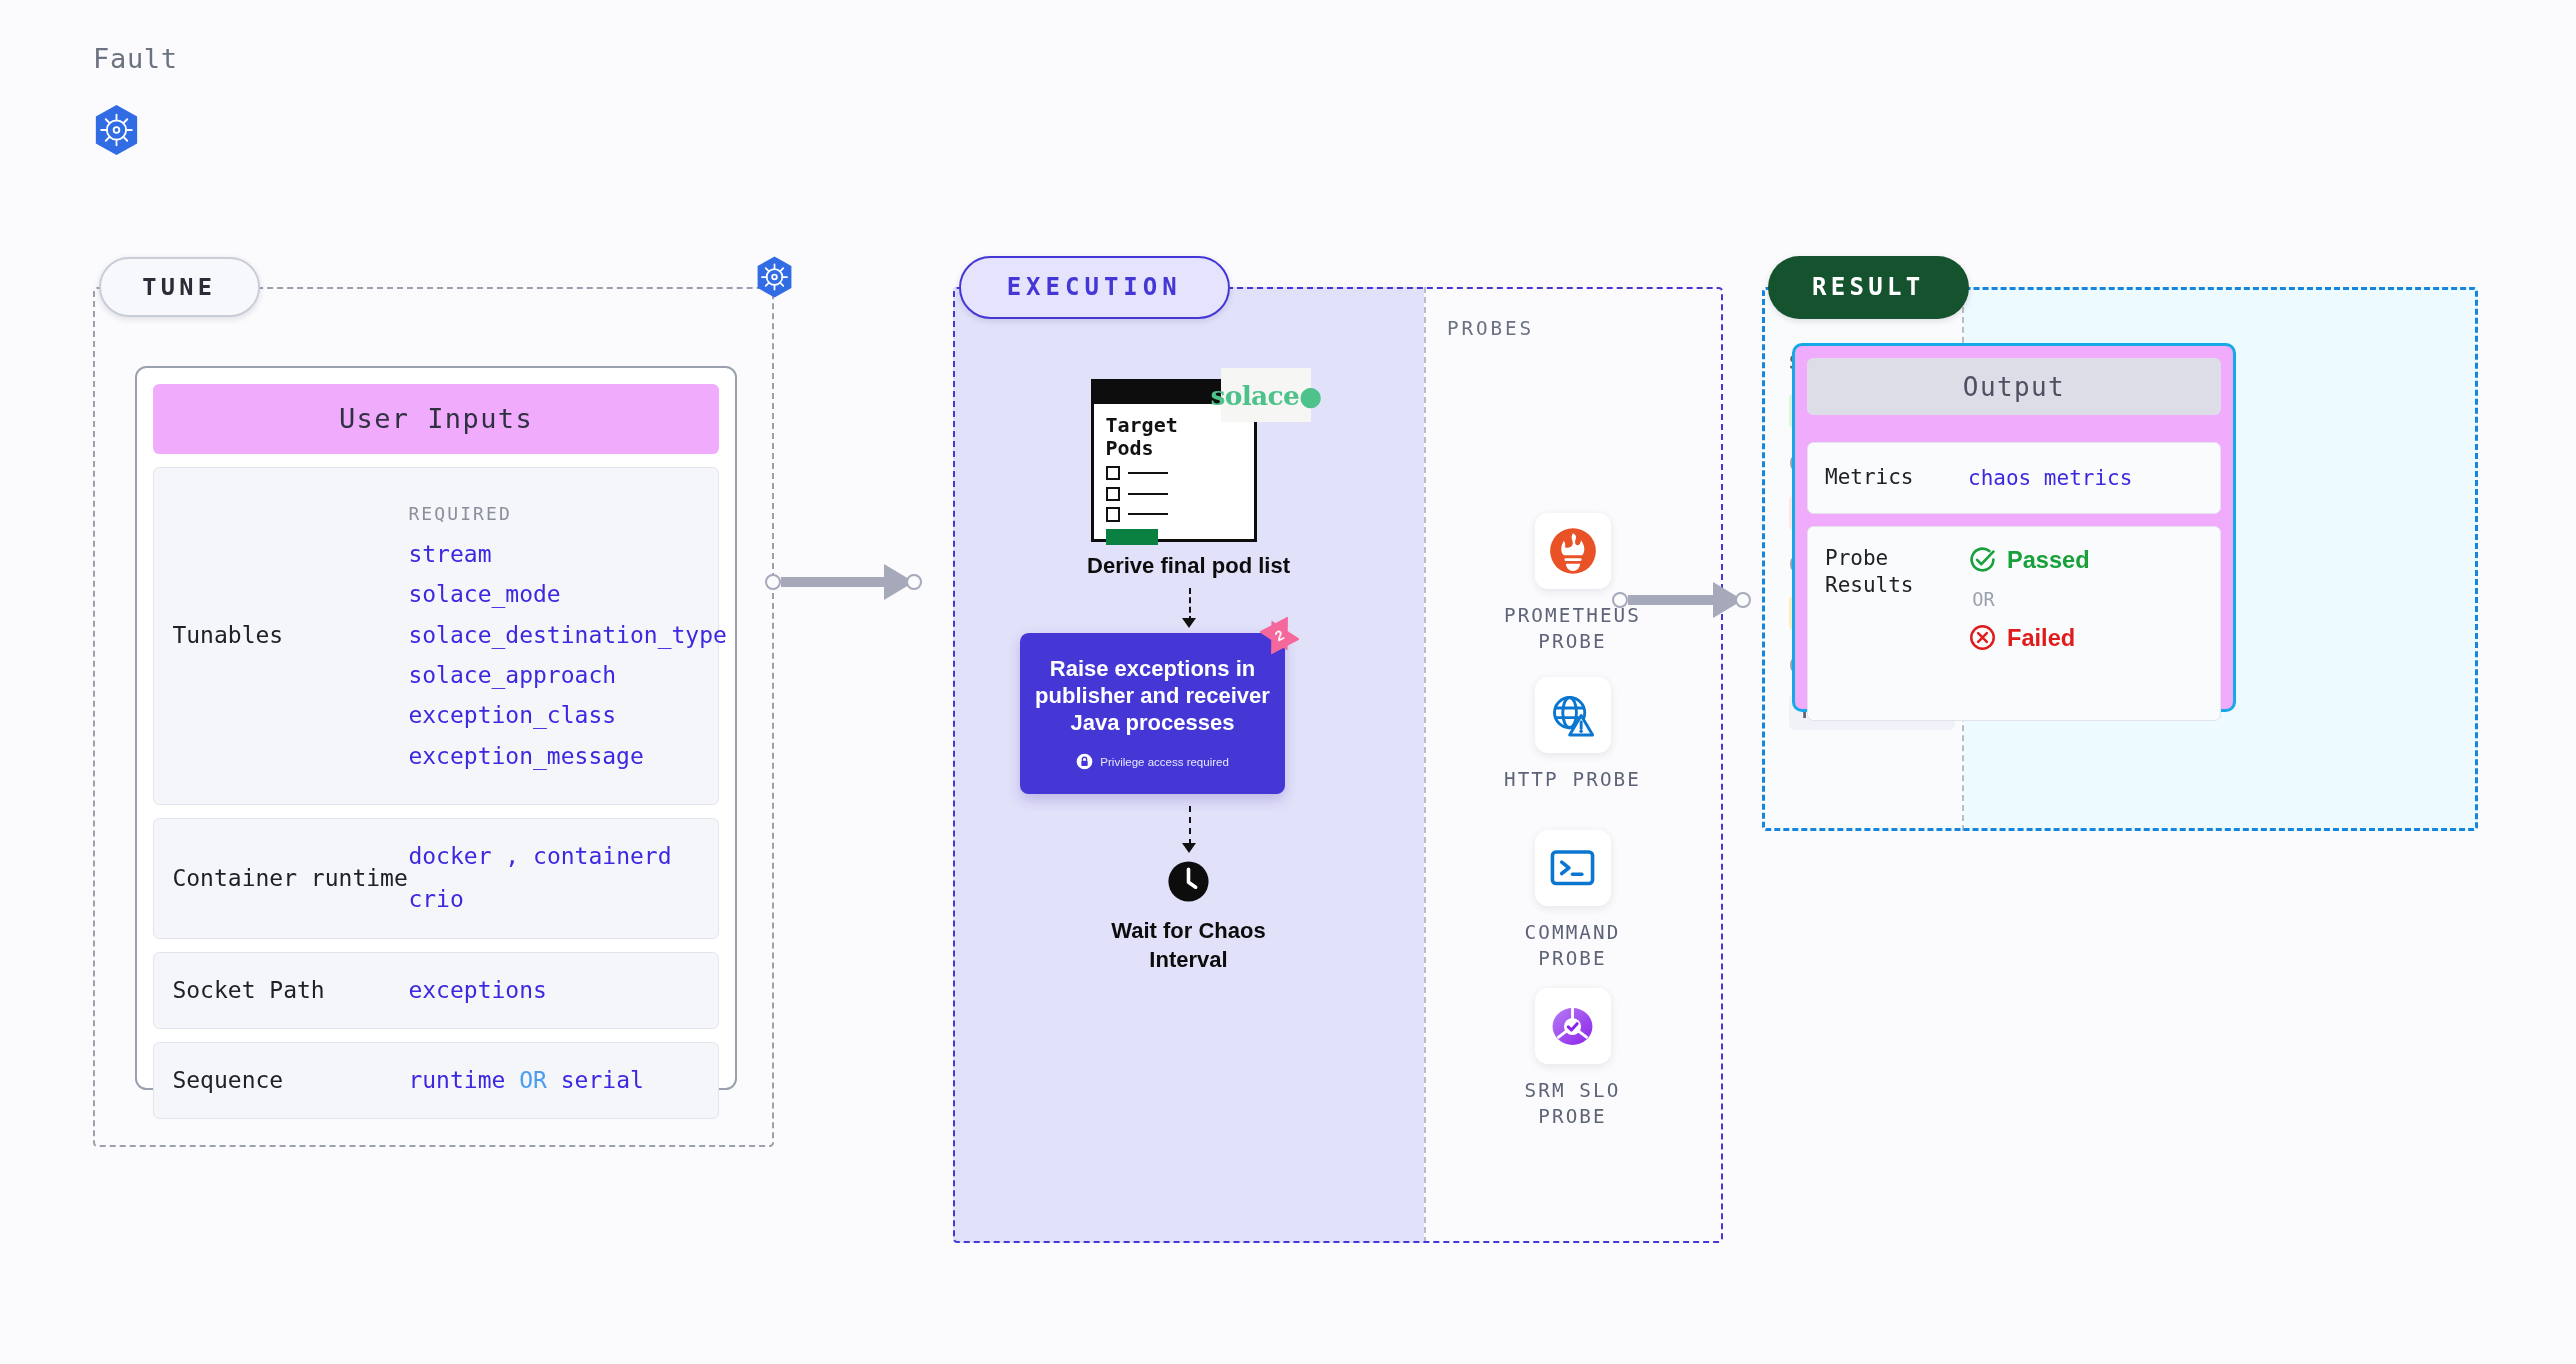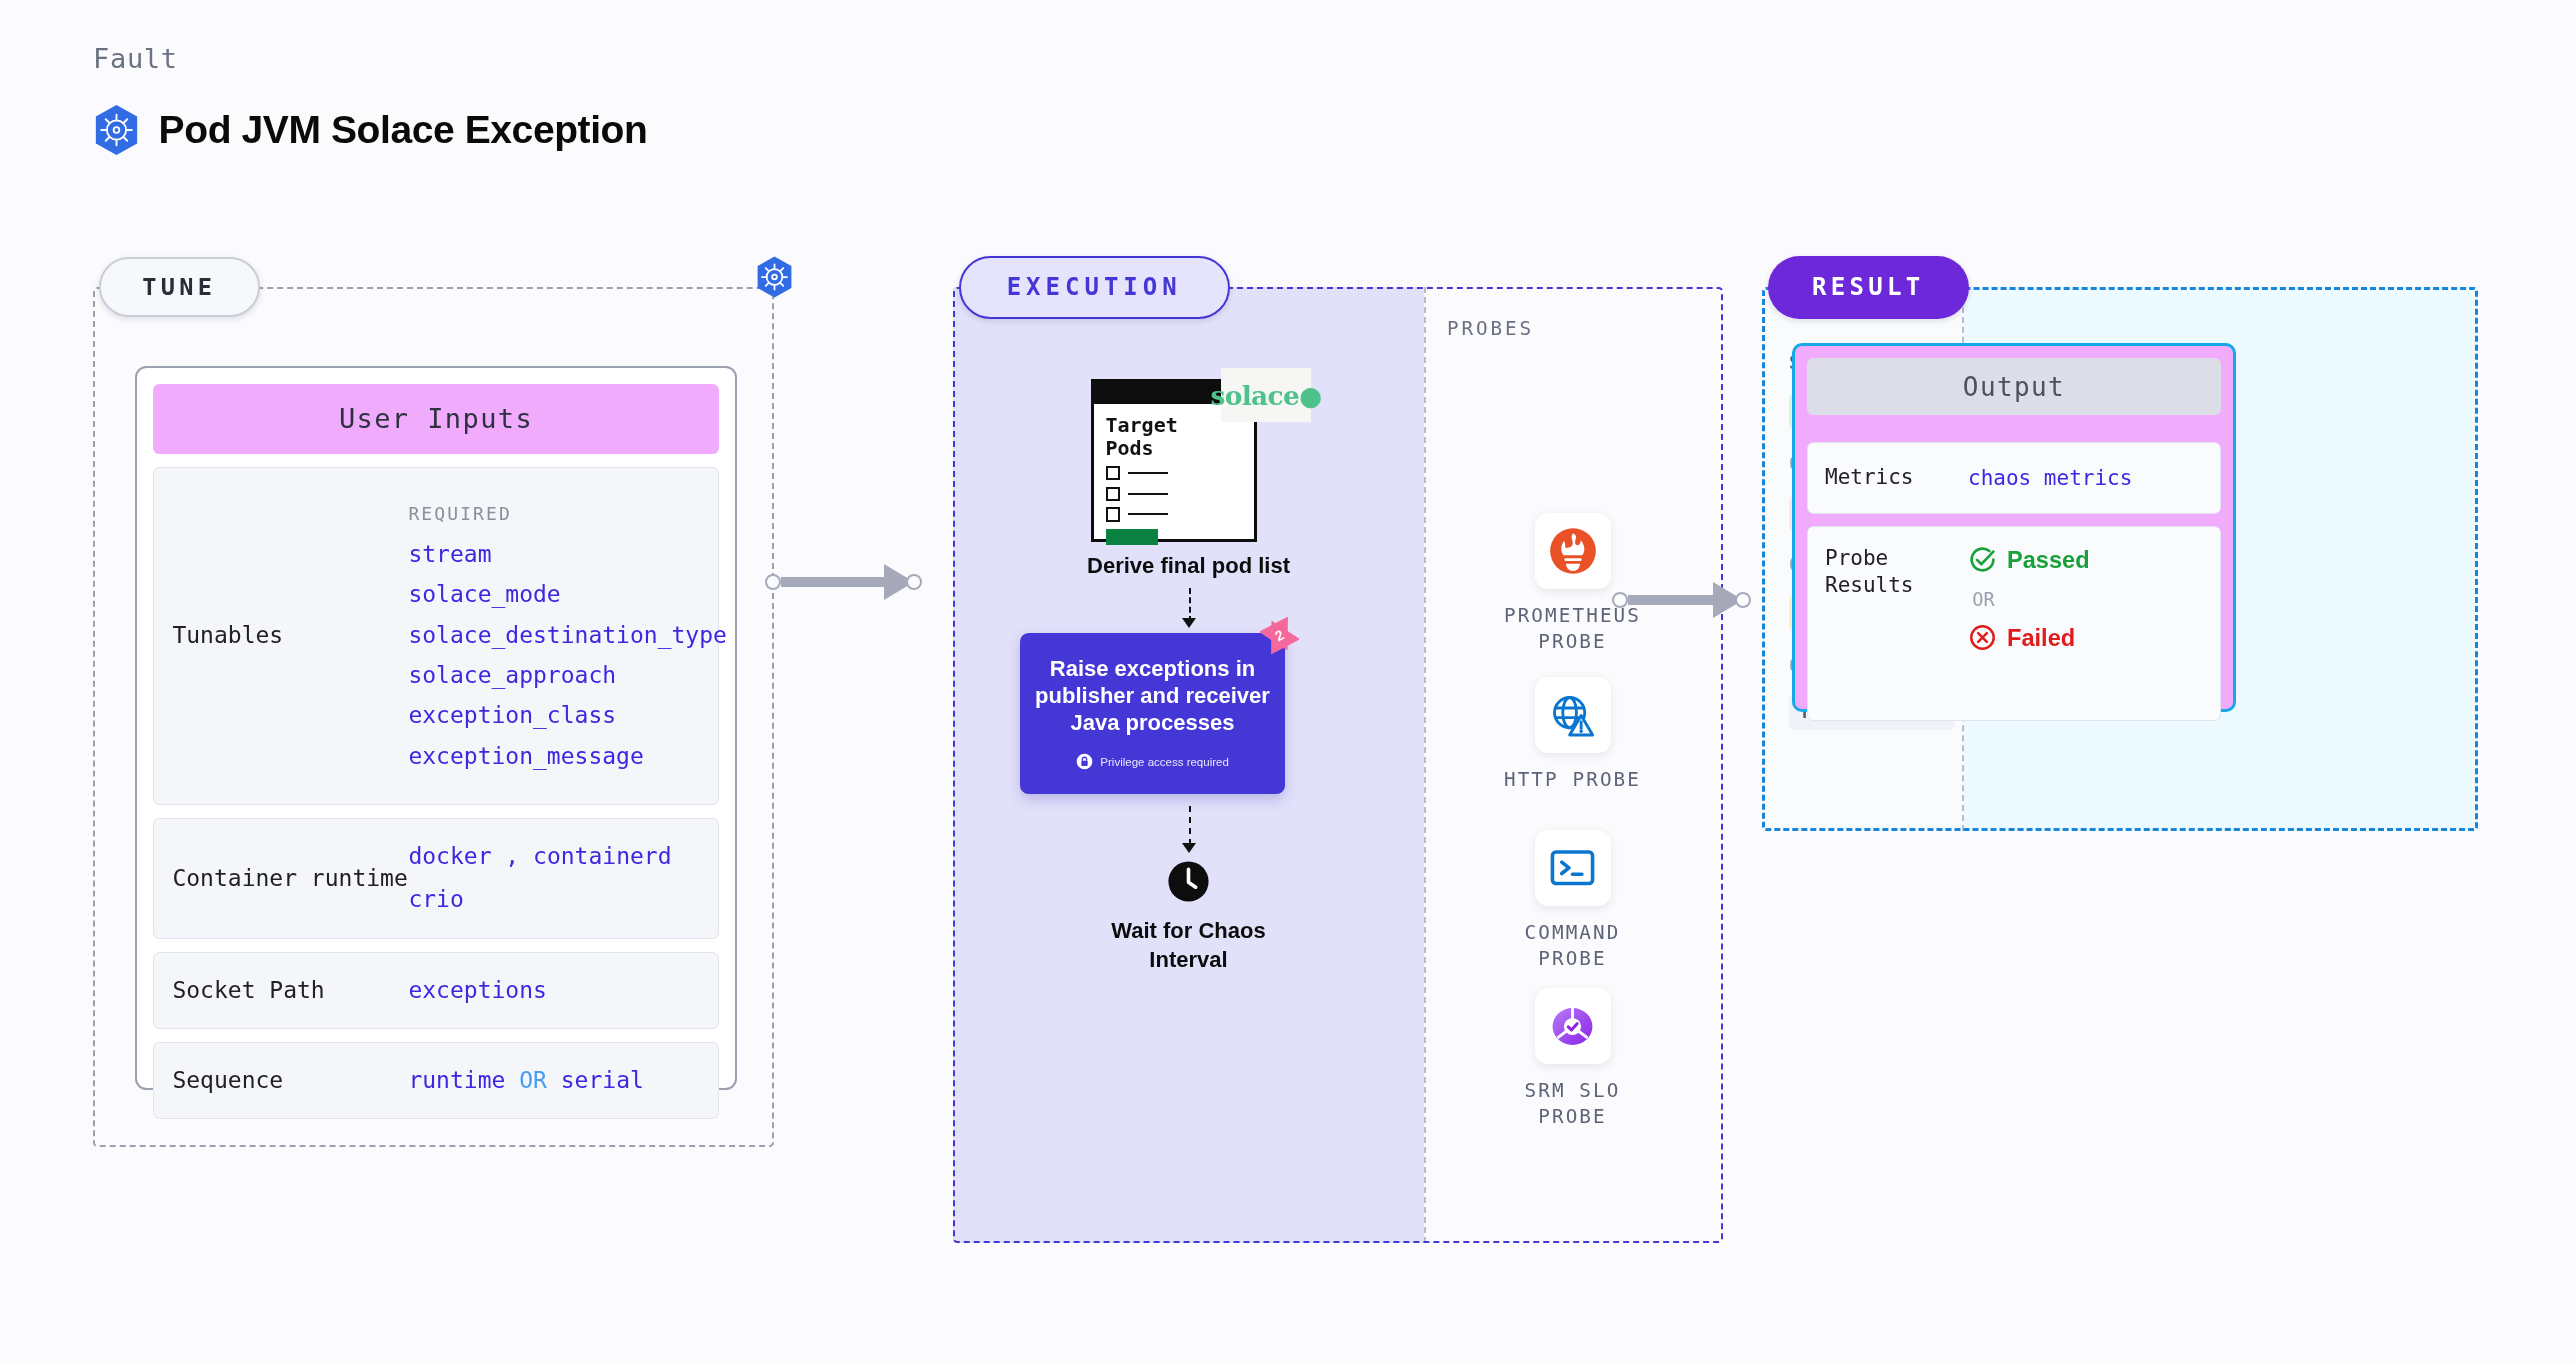--- a/index.html
+++ b/index.html
@@ -179,21 +179,21 @@
   #ribbon { position: absolute; right: -14.3px; top: -15.8px; }
 
   #clock-wrap { position: absolute; left: 214px; top: 573px; }
   #cap-wait { top: 630px; }
 
   
   #result { left: 1762px; top: 287px; width: 716px; height: 544px; }
   #result .panel-dash { border-width: 3.6px; border-color: #1585dd; }
   #result-pill {
     left: 5.7px; top: -31.5px; width: 201px; height: 63px;
-    background: #6d28d9; border: none; color: #fff;
+    background: #14532d; border: none; color: #fff;
     font-size: 24px; letter-spacing: 4.3px;
   }
   #result-status-col {
     position: absolute; left: 0; top: 0; width: 202px; height: 100%;
     background: #fafbfd; border-right: 2.1px dashed #b9bcc9;
   }
   #status-title {
     position: absolute; left: 27px; top: 64px;
     font-family: "DejaVu Sans Mono", monospace;
     font-size: 19.3px; font-weight: 700; color: #5b6171; letter-spacing: 2.1px;
@@ -275,21 +275,20 @@
       <svg class="k8s-svg" width="47" height="52" viewBox="0 0 66 72">
         <polygon points="33,1 62,17 62,55 33,71 4,55 4,17" fill="#326ce5"></polygon>
         <g fill="none" stroke="#fff" stroke-width="2.6" stroke-linecap="round">
           <circle cx="33" cy="36" r="13.5"></circle>
           <circle cx="33" cy="36" r="4"></circle>
           <path d="M33 22.5v-8M33 49.5v8M19.5 36h-8M46.5 36h8"></path>
           <path d="M23.5 26.5l-5.6-5.6M42.5 26.5l5.6-5.6M23.5 45.5l-5.6 5.6M42.5 45.5l5.6 5.6"></path>
         </g>
       </svg>
     </span>
-    <span id="page-title">Pod JVM Solace Exception</span>
   </div>
 </div>
 
 <div class="panel" id="tune">
   <div class="panel-dash"></div>
 
   <div class="pill" id="tune-pill">TUNE</div>
 
   <span id="tune-k8s">
     <svg width="39" height="42" viewBox="0 0 66 72">

